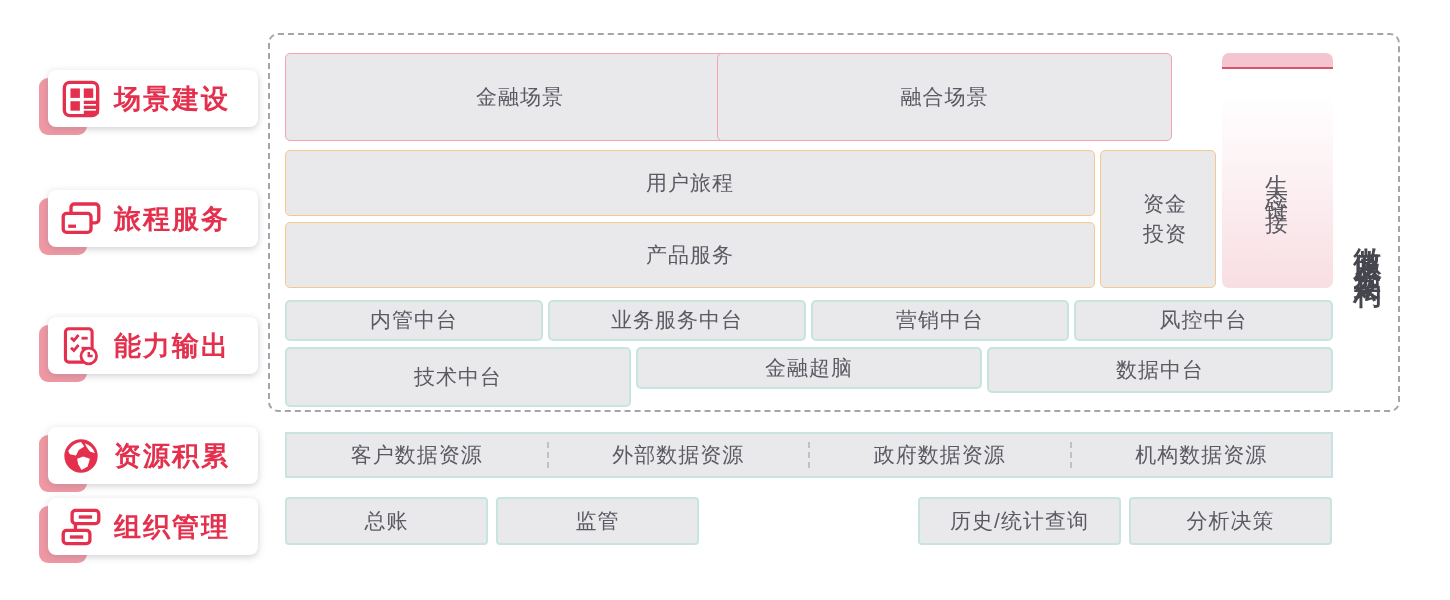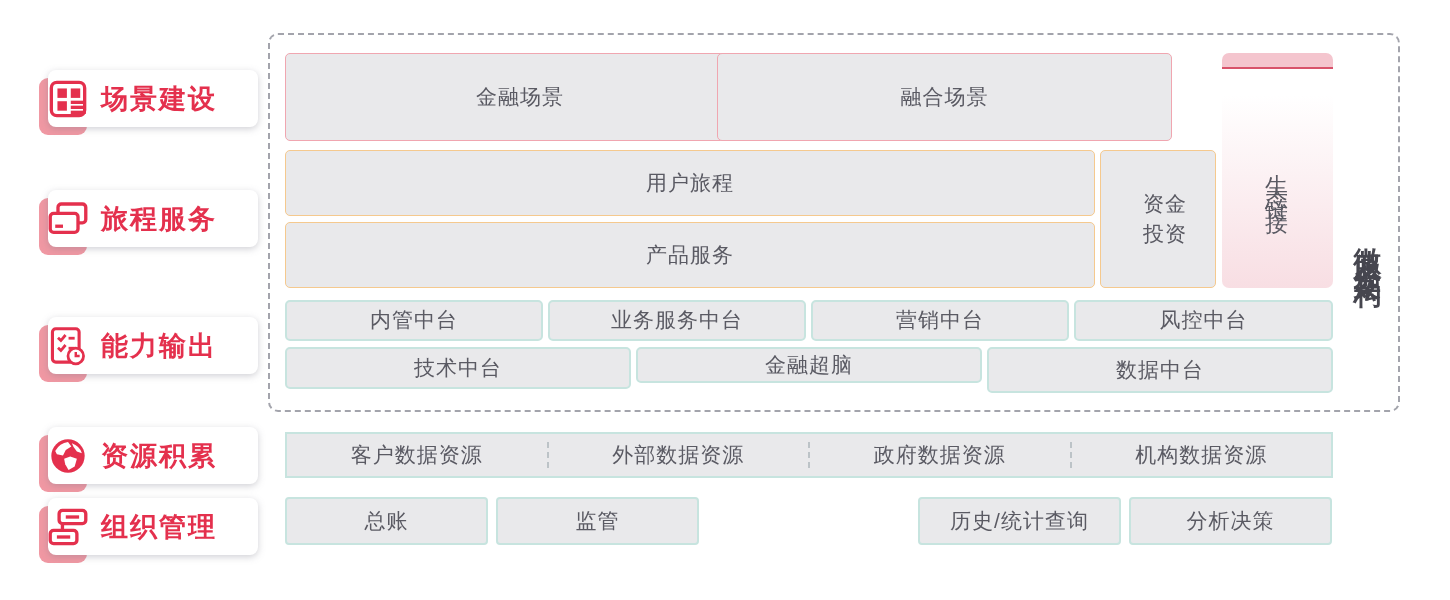--- a/index.html
+++ b/index.html
@@ -12,21 +12,21 @@
   html,body{background:#fff}
   body{font-family:"Liberation Sans","DejaVu Sans",sans-serif;}
   .canvas{position:relative;width:1450px;height:600px;background:#fff;overflow:hidden}
 
   
   .side-card{position:absolute;left:48px;width:210px;height:57px}
   .side-card .ribbon{position:absolute;left:-9px;top:8px;width:48px;height:57px;
     background:var(--ribbon-pink);border-radius:9px;z-index:0}
   .side-card .card-face{position:relative;z-index:1;width:100%;height:100%;background:#fff;
     border-radius:8px;box-shadow:0 2px 7px rgba(120,120,135,.35);
-    display:flex;align-items:center;gap:13px;}
+    display:flex;align-items:center;gap:13px;padding-left:13px}
   .side-card .icon{width:40px;height:40px;color:var(--accent-red);flex:0 0 auto;display:flex}
   .side-card .icon svg{width:100%;height:100%}
   .side-label{font-size:27px;font-weight:bold;color:var(--accent-red);letter-spacing:2px;white-space:nowrap}
 
   
   .msa-frame{position:absolute;left:268px;top:33px;width:1132px;height:379px;
     border:2px dashed var(--frame-dash);border-radius:10px}
 
   
   .gbox{position:absolute;background:var(--box-fill);border-radius:5px;
@@ -177,24 +177,24 @@
   <div class="gbox b-teal" style="left:548px;top:300px;width:258px;height:41px">
     <span>业务服务中台</span>
   </div>
   <div class="gbox b-teal" style="left:811px;top:300px;width:258px;height:41px">
     <span>营销中台</span>
   </div>
   <div class="gbox b-teal" style="left:1074px;top:300px;width:259px;height:41px">
     <span>风控中台</span>
   </div>
 
-  <div class="gbox b-teal" style="left:285px;top:347px;width:346px;height:42px">
+  <div class="gbox b-teal" style="left:285px;top:347px;width:346px;height:60px">
     <span>技术中台</span>
   </div>
-  <div class="gbox b-teal" style="left:636px;top:347px;width:346px;height:36px">
+  <div class="gbox b-teal" style="left:636px;top:347px;width:346px;height:42px">
     <span>金融超脑</span>
   </div>
   <div class="gbox b-teal" style="left:987px;top:347px;width:346px;height:46px">
     <span>数据中台</span>
   </div>
 
   <div class="gbox b-teal res-bar">
     <div class="res-cell">
       <span>客户数据资源</span>
     </div>

